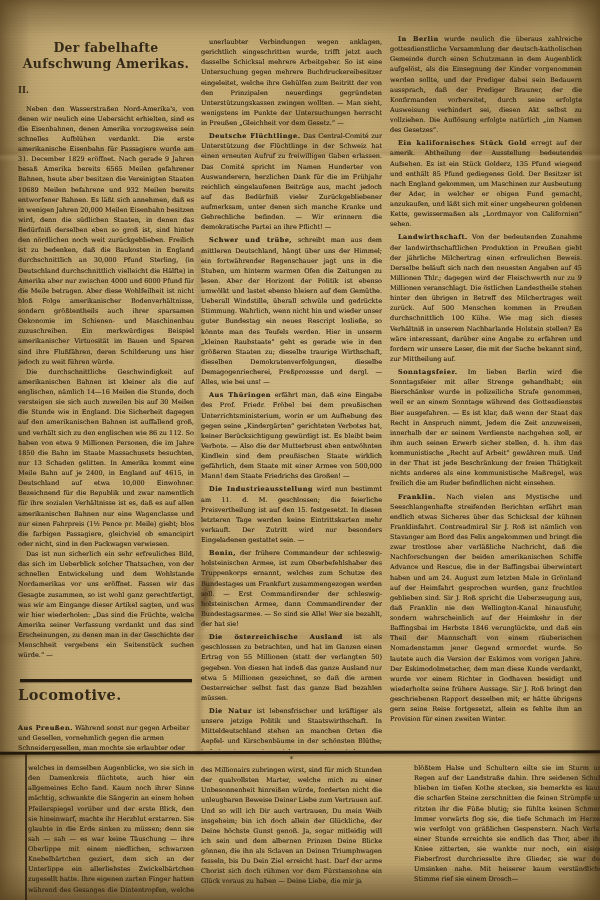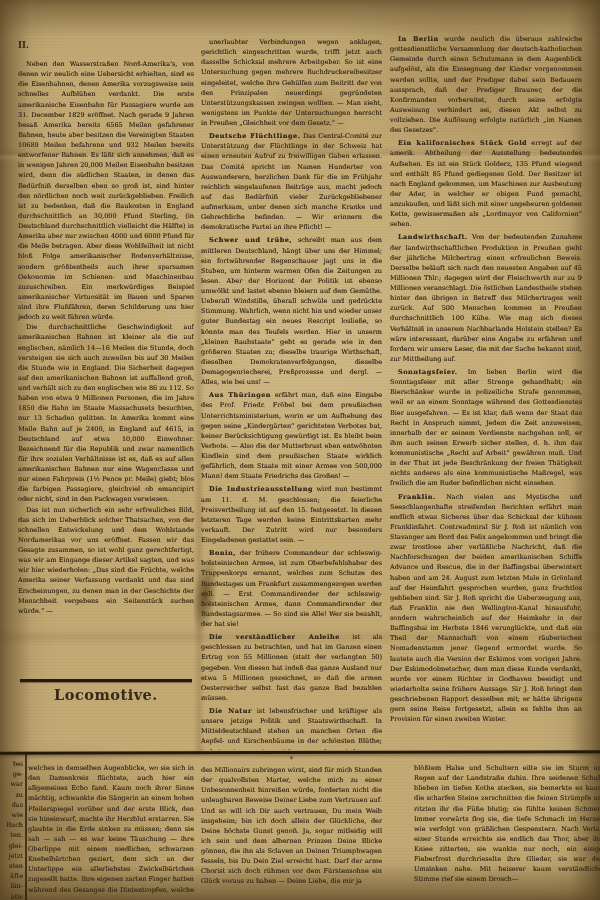--- a/index.html
+++ b/index.html
@@ -30,21 +30,21 @@
   .body, .item{font-size:6.5px;line-height:1.56;margin:0;text-shadow:0 0 0.5px rgba(53,42,24,0.65);}
   .item{margin-bottom:3px;text-indent:8px;}
   .indent{text-indent:8px;}
   .lead{font-weight:bold;letter-spacing:0.5px;}
 
   .col1{left:18px;top:40px;width:176px;height:638px;}
   .col1 h1{font-size:12.5px;font-weight:bold;text-align:center;line-height:1.3;letter-spacing:0.3px;margin:0 4px 12px 4px;}
   .numeral{text-align:left;font-size:8.5px;font-weight:bold;margin:0 0 9px 0;}
   .loco{position:absolute;left:18px;top:679px;width:176px;height:72px;overflow:hidden;}
   .loco-rule{height:2.5px;background:#241a0d;margin:0 2px 4px 2px;box-shadow:0 1px 1px rgba(36,26,13,0.4);}
-  .loco h2{font-size:14.5px;font-weight:bold;text-align:center;margin:1px 0 20px 0;letter-spacing:0.5px;}
+  .loco h2{font-size:14.5px;font-weight:bold;margin:1px 0 20px 0;letter-spacing:0.5px;}
 
   .col2{left:201px;top:37px;width:181px;height:713px;}
   .col3{left:390px;top:34px;width:192px;height:716px;}
 
   .feuille-rule{position:absolute;left:0;top:751px;width:600px;height:2.5px;background:#231a0c;transform:rotate(-0.15deg);box-shadow:0 2px 3px rgba(60,42,16,0.45);}
   .fcol{position:absolute;overflow:hidden;text-align:justify;}
   .f1{left:28px;top:763px;width:166px;height:132px;}
   .f2{left:201px;top:756px;width:181px;height:139px;}
   .f3{left:390px;top:763px;width:192px;height:132px;margin-left:24px;}
   .star{text-align:center;font-size:8px;line-height:7px;margin-bottom:2px;}
@@ -60,68 +60,59 @@
 
   <div class="stain stain1"></div>
   <div class="stain stain2"></div>
   <div class="stain stain3"></div>
   <div class="stain stain4"></div>
   <div class="crease-h1"></div>
   <div class="crease-h2"></div>
   <div class="crease-v"></div>
 
   <div class="col col1">
+    <h1>Der fabelhafte Aufschwung Amerikas.</h1>
     <div class="numeral">II.</div>
     <p class="body indent">Neben den Wasserstraßen Nord-Amerika's, von denen wir neulich eine Uebersicht erhielten, sind es die Eisenbahnen, denen Amerika vorzugsweise sein schnelles Aufblühen verdankt. Die erste amerikanische Eisenbahn für Passagiere wurde am 31. December 1829 eröffnet. Nach gerade 9 Jahren besaß Amerika bereits 6565 Meilen gefahrener Bahnen, heute aber besitzen die Vereinigten Staaten 10689 Meilen befahrene und 932 Meilen bereits entworfener Bahnen. Es läßt sich annehmen, daß es in wenigen Jahren 20,000 Meilen Eisenbahn besitzen wird, denn die südlichen Staaten, in denen das Bedürfniß derselben eben so groß ist, sind hinter den nördlichen noch weit zurückgeblieben. Freilich ist zu bedenken, daß die Baukosten in England durchschnittlich an 30,000 Pfund Sterling, (in Deutschland durchschnittlich vielleicht die Hälfte) in Amerika aber nur zwischen 4000 und 6000 Pfund für die Meile betragen. Aber diese Wohlfeilheit ist nicht bloß Folge amerikanischer Bodenverhältnisse, sondern größtentheils auch ihrer sparsamen Oekonomie im Schienen- und Maschinenbau zuzuschreiben. Ein merkwürdiges Beispiel amerikanischer Virtuosität im Bauen und Sparen sind ihre Flußfähren, deren Schilderung uns hier jedoch zu weit führen würde.</p>
     <p class="body indent">Die durchschnittliche Geschwindigkeit auf amerikanischen Bahnen ist kleiner als die auf englischen, nämlich 14—16 Meilen die Stunde, doch versteigen sie sich auch zuweilen bis auf 30 Meilen die Stunde wie in England. Die Sicherheit dagegen auf den amerikanischen Bahnen ist auffallend groß, und verhält sich zu den englischen wie 86 zu 112. So haben von etwa 9 Millionen Personen, die im Jahre 1850 die Bahn im Staate Massachusets besuchten, nur 13 Schaden gelitten. In Amerika kommt eine Meile Bahn auf je 2400, in England auf 4615, in Deutschland auf etwa 10,000 Einwohner. Bezeichnend für die Republik und zwar namentlich für ihre sozialen Verhältnisse ist es, daß es auf allen amerikanischen Bahnen nur eine Wagenclasse und nur einen Fahrpreis (1½ Pence pr. Meile) giebt; blos die farbigen Passagiere, gleichviel ob emancipirt oder nicht, sind in den Packwagen verwiesen.</p>
     <p class="body indent">Das ist nun sicherlich ein sehr erfreuliches Bild, das sich im Ueberblick solcher Thatsachen, von der schnellen Entwickelung und dem Wohlstande Nordamerikas vor uns eröffnet. Fassen wir das Gesagte zusammen, so ist wohl ganz gerechtfertigt, was wir am Eingange dieser Artikel sagten, und was wir hier wiederholen: „Das sind die Früchte, welche Amerika seiner Verfassung verdankt und das sind Erscheinungen, zu denen man in der Geschichte der Menschheit vergebens ein Seitenstück suchen würde.“ —</p>
   </div>
 
   <div class="loco">
     <div class="loco-rule"></div>
     <h2>Locomotive.</h2>
+    <p class="body">
+      <b class="lead">Aus Preußen.</b>
+      <span>Während sonst nur gegen Arbeiter und Gesellen, vornehmlich gegen die armen Schneidergesellen, man mochte sie erlaubter oder</span>
+    </p>
   </div>
 
   <div class="col col2">
     <p class="item"><span>unerlaubter Verbindungen wegen anklagen, gerichtlich eingeschritten wurde, trifft jetzt auch dasselbe Schicksal mehrere Arbeitgeber. So ist eine Untersuchung gegen mehrere Buchdruckereibesitzer eingeleitet, welche ihre Gehülfen zum Beitritt der von den Prinzipalen neuerdings gegründeten Unterstützungskassen zwingen wollten. — Man sieht, wenigstens im Punkte der Untersuchungen herrscht in Preußen „Gleichheit vor dem Gesetz.“ —</span></p>
     <p class="item"><b class="lead">Deutsche Flüchtlinge.</b> <span>Das Central-Comité zur Unterstützung der Flüchtlinge in der Schweiz hat einen erneuten Aufruf zu freiwilligen Gaben erlassen. Das Comité spricht im Namen Hunderter von Auswanderern, herzlichen Dank für die im Frühjahr reichlich eingelaufenen Beiträge aus, macht jedoch auf das Bedürfniß vieler Zurückgebliebener aufmerksam, unter denen sich manche Kranke und Gebrechliche befinden. — Wir erinnern die demokratische Partei an ihre Pflicht! —</span></p>
     <p class="item"><b class="lead">Schwer und trübe,</b> <span>schreibt man aus dem mittleren Deutschland, hängt über uns der Himmel; ein fortwährender Regenschauer jagt uns in die Stuben, um hinterm warmen Ofen die Zeitungen zu lesen. Aber der Horizont der Politik ist ebenso umwölkt und lastet ebenso bleiern auf dem Gemüthe. Ueberall Windstille, überall schwüle und gedrückte Stimmung. Wahrlich, wenn nicht hin und wieder unser guter Bundestag ein neues Rescript losließe, so könnte man des Teufels werden. Hier in unserm „kleinen Raubstaate“ geht es gerade wie in den größeren Staaten zu; dieselbe traurige Wirthschaft, dieselben Demokratenverfolgungen, dieselbe Demagogenriecherei, Preßprozesse und dergl. — Alles, wie bei uns! —</span></p>
     <p class="item"><b class="lead">Aus Thüringen</b> <span>erfährt man, daß eine Eingabe des Prof. Friedr. Fröbel bei dem preußischen Unterrichtsministerium, worin er um Aufhebung des gegen seine „Kindergärten“ gerichteten Verbotes bat, keiner Berücksichtigung gewürdigt ist. Es bleibt beim Verbote. — Also die der Mutterbrust eben entwöhnten Kindlein sind dem preußischen Staate wirklich gefährlich, dem Staate mit einer Armee von 500,000 Mann! dem Staate Friedrichs des Großen! —</span></p>
     <p class="item"><b class="lead">Die Industrieausstellung</b> <span>wird nun bestimmt am 11. d. M. geschlossen; die feierliche Preisvertheilung ist auf den 15. festgesetzt. In diesen letzteren Tage werden keine Eintrittskarten mehr verkauft. Der Zutritt wird nur besonders Eingeladenen gestattet sein. —</span></p>
     <p class="item"><b class="lead">Bonin,</b> <span>der frühere Commandeur der schleswig-holsteinischen Armee, ist zum Oberbefehlshaber des Truppenkorps ernannt, welches zum Schutze des Bundestages um Frankfurt zusammengezogen werden soll. — Erst Commandirender der schleswig-holsteinischen Armee, dann Commandirender der Bundestagsarmee. — So sind sie Alle! Wer sie bezahlt, der hat sie!</span></p>
-    <p class="item"><b class="lead">Die verständlicher Anleihe</b> <span>ist als geschlossen zu betrachten, und hat im Ganzen einen Ertrag von 55 Millionen (statt der verlangten 50) gegeben. Von diesen hat indeß das ganze Ausland nur etwa 5 Millionen gezeichnet, so daß die armen Oesterreicher selbst fast das ganze Bad bezahlen müssen.</span></p>
+    <p class="item"><b class="lead">Die österreichische Ausland</b> <span>ist als geschlossen zu betrachten, und hat im Ganzen einen Ertrag von 55 Millionen (statt der verlangten 50) gegeben. Von diesen hat indeß das ganze Ausland nur etwa 5 Millionen gezeichnet, so daß die armen Oesterreicher selbst fast das ganze Bad bezahlen müssen.</span></p>
     <p class="item"><b class="lead">Die Natur</b> <span>ist lebensfrischer und kräftiger als unsere jetzige Politik und Staatswirthschaft. In Mitteldeutschland stehen an manchen Orten die Aepfel- und Kirschenbäume in der schönsten Blüthe; ja bei ersteren zeigen sich sogar schon wieder neue Fruchtansätze.</span></p>
 
   </div>
 
   <div class="col col3">
     <p class="item"><b class="lead">In Berlin</b> <span>wurde neulich die überaus zahlreiche gottesdienstliche Versammlung der deutsch-katholischen Gemeinde durch einen Schutzmann in dem Augenblick aufgelöst, als die Einsegnung der Kinder vorgenommen werden sollte, und der Prediger dabei sein Bedauern aussprach, daß der Prediger Brauner, der die Konfirmanden vorbereitet, durch seine erfolgte Ausweisung verhindert sei, diesen Akt selbst zu vollziehen. Die Auflösung erfolgte natürlich „im Namen des Gesetzes“.</span></p>
     <p class="item"><b class="lead">Ein kalifornisches Stück Gold</b> <span>erregt auf der amerik. Abtheilung der Ausstellung bedeutendes Aufsehen. Es ist ein Stück Golderz, 135 Pfund wiegend und enthält 85 Pfund gediegenes Gold. Der Besitzer ist nach England gekommen, um Maschinen zur Ausbeutung der Ader, in welcher er obigen Fund gemacht, anzukaufen, und läßt sich mit einer ungeheuren goldenen Kette, gewissermaßen als „Lordmayor von Californien“ sehen.</span></p>
     <p class="item"><b class="lead">Landwirthschaft.</b> <span>Von der bedeutenden Zunahme der landwirthschaftlichen Produktion in Preußen giebt der jährliche Milchertrag einen erfreulichen Beweis. Derselbe beläuft sich nach den neuesten Angaben auf 45 Millionen Thlr.; dagegen wird der Fleischwerth nur zu 9 Millionen veranschlagt. Die östlichen Landestheile stehen hinter den übrigen in Betreff des Milchertrages weit zurück. Auf 500 Menschen kommen in Preußen durchschnittlich 100 Kühe. Wie mag sich dieses Verhältniß in unserem Nachbarlande Holstein stellen? Es wäre interessant, darüber eine Angabe zu erfahren und fordern wir unsere Leser, die mit der Sache bekannt sind, zur Mittheilung auf.</span></p>
     <p class="item"><b class="lead">Sonntagsfeier.</b> <span>Im lieben Berlin wird die Sonntagsfeier mit aller Strenge gehandhabt; ein Bierschänker wurde in polizeiliche Strafe genommen, weil er an einem Sonntage während des Gottesdienstes Bier ausgefahren. — Es ist klar, daß wenn der Staat das Recht in Anspruch nimmt, Jedem die Zeit anzuweisen, innerhalb der er seinem Verdienste nachgehen soll, er ihm auch seinen Erwerb sicher stellen, d. h. ihm das kommunistische „Recht auf Arbeit“ gewähren muß. Und in der That ist jede Beschränkung der freien Thätigkeit nichts anderes als eine kommunistische Maßregel, was freilich die am Ruder befindlichen nicht einsehen.</span></p>
     <p class="item"><b class="lead">Franklin.</b> <span>Nach vielen ans Mystische und Seeschlangenhafte streifenden Berichten erfährt man endlich etwas Sicheres über das Schicksal der kühnen Franklinfahrt. Contreadmiral Sir J. Roß ist nämlich von Stavanger am Bord des Felix angekommen und bringt die zwar trostlose aber verläßliche Nachricht, daß die Nachforschungen der beiden amerikanischen Schiffe Advance und Rescue, die in der Baffingsbai überwintert haben und am 24. August zum letzten Male in Grönland auf der Heimfahrt gesprochen wurden, ganz fruchtlos geblieben sind. Sir J. Roß spricht die Ueberzeugung aus, daß Franklin nie den Wellington-Kanal hinausfuhr, sondern wahrscheinlich auf der Heimkehr in der Baffingsbai im Herbste 1846 verunglückte, und daß ein Theil der Mannschaft von einem räuberischen Nomadenstamm jener Gegend ermordet wurde. So lautete auch die Version der Eskimos vom vorigen Jahre. Der Eskimodolmetscher, dem man diese Kunde verdankt, wurde vor einem Richter in Godhaven beeidigt und wiederholte seine frühere Aussage. Sir J. Roß bringt den geschriebenen Rapport desselben mit; er hätte übrigens gern seine Reise fortgesetzt, allein es fehlte ihm an Provision für einen zweiten Winter.</span></p>
 
   </div>
 
   <div class="feuille-rule"></div>
   <div class="edge-rule"></div>
-  <div class="edge-strip">bei
-ge-
-war
-zu
-das
-wie
-Buch
-ten.
-glei-
-jetzt
-sten
-äfte
-län-
-ativ</div>
 
   <div class="fcol f1">
     <p class="body">welches in demselben Augenblicke, wo sie sich in den Damenkreis flüchtete, auch hier ein allgemeines Echo fand. Kaum noch ihrer Sinne mächtig, schwankte die Sängerin an einem hohen Pfeilerspiegel vorüber und der erste Blick, den sie hineinwarf, machte ihr Herzblut erstarren. Sie glaubte in die Erde sinken zu müssen; denn sie sah — sah — es war keine Täuschung — ihre Oberlippe mit einem niedlichen, schwarzen Knebelbärtchen geziert, dem sich an der Unterlippe ein allerliebstes Zwickelbärtchen zugesellt hatte. Ihre eigenen zarten Finger hatten während des Gesanges die Dintentropfen, welche sie vor einigen Minuten von ihrer Hand gewischt und</p>
   </div>
   <div class="fcol f2">
     <div class="star">*</div>
     <p class="body">des Millionairs zubringen wirst, sind für mich Stunden der qualvollsten Marter, welche mich zu einer Unbesonnenheit hinreißen würde, forderten nicht die unleugbaren Beweise Deiner Liebe zum Vertrauen auf. Und so will ich Dir auch vertrauen, Du mein Weib insgeheim; bin ich doch allein der Glückliche, der Deine höchste Gunst genoß. Ja, sogar mitleidig will ich sein und dem albernen Prinzen Deine Blicke gönnen, die ihn als Sclaven an Deinen Triumphwagen fesseln, bis Du Dein Ziel erreicht hast. Darf der arme Chorist sich doch rühmen vor dem Fürstensohne ein Glück voraus zu haben — Deine Liebe, die mir ja</p>
   </div>
   <div class="fcol f3">
     <p class="body">blößtem Halse und Schultern eilte sie im Sturm und Regen auf der Landstraße dahin. Ihre seidenen Schuhe blieben im tiefen Kothe stecken, sie bemerkte es kaum; die scharfen Steine zerschnitten die feinen Strümpfe und ritzten ihr die Füße blutig; sie fühlte keinen Schmerz. Immer vorwärts flog sie, die tiefe Schmach im Herzen, wie verfolgt von gräßlichen Gespenstern. Nach Verlauf einer Stunde erreichte sie endlich das Thor, aber ihre Kniee zitterten, sie wankte nur noch, ein eisiger Fieberfrost durchrieselte ihre Glieder, sie war dem Umsinken nahe. Mit heiserer kaum verständlicher Stimme rief sie einem Drosch—</p>

